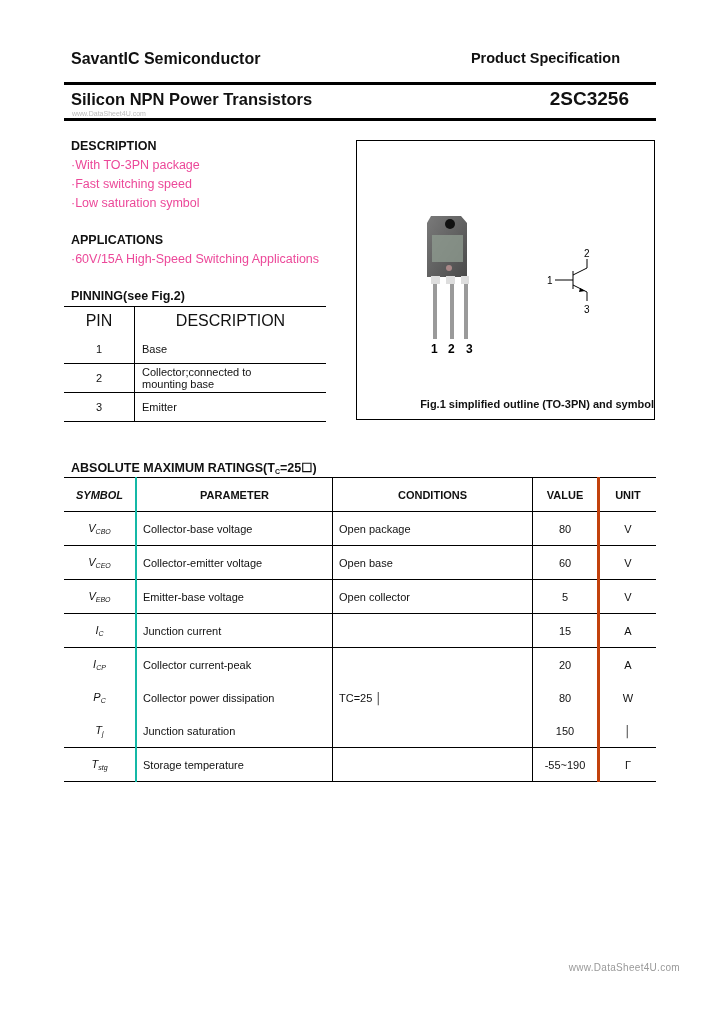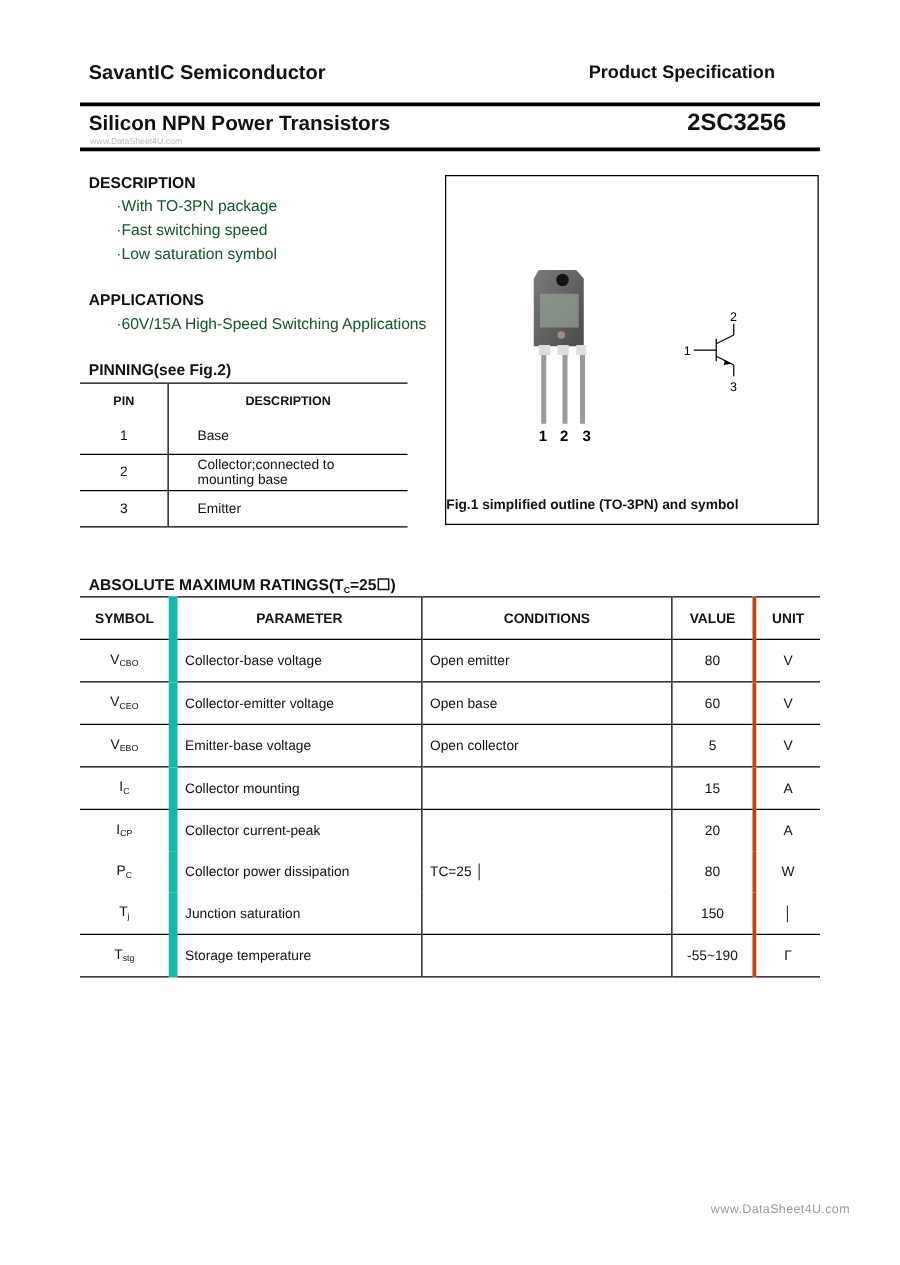--- a/index.html
+++ b/index.html
@@ -10,44 +10,44 @@
     .abs { position: absolute; }
     .hdr-left { left: 71px; top: 50px; font-size: 16px; font-weight: bold; }
     .hdr-right { right: 100px; top: 50px; font-size: 14.5px; font-weight: bold; }
     .rule1 { left: 64px; top: 82px; width: 592px; height: 3px; background: #000; }
     .title-left { left: 71px; top: 90px; font-size: 16.5px; font-weight: bold; }
     .title-right { right: 91px; top: 88px; font-size: 19px; font-weight: bold; }
     .rule2 { left: 64px; top: 118px; width: 592px; height: 3px; background: #000; }
     .wm-top { left: 72px; top: 110px; font-size: 7px; color: #bbb; }
 
     .sec-h { font-size: 12.5px; font-weight: bold; left: 71px; }
-    .bullet { font-size: 12.5px; left: 71px; color: #14532d; margin-left: 22px; }
+    .bullet { font-size: 12.5px; left: 71px; color: #ec4899; }
 
     table { border-collapse: collapse; }
     .pin-table { left: 64px; top: 306px; width: 262px; font-size: 11px; }
     .pin-table td, .pin-table th { padding: 0; height: 28px; }
-    .pin-table th { font-weight: bold; height: 28px; font-size: 10px; }
+    .pin-table th { font-weight: normal; height: 28px; font-size: 16px; }
     .pin-table .c1 { width: 70px; text-align: center; border-right: 1px solid #000; }
-    .pin-table .c2 { padding-left: 23px; text-align: left; }
+    .pin-table .c2 { padding-left: 7px; text-align: left; }
     .pin-table tr.top { border-top: 1px solid #000; }
     .pin-table tr.line { border-top: 1px solid #000; }
     .pin-table tr.last { border-bottom: 1px solid #000; }
     .pin-table th.c2 { text-align: center; padding-left: 0; }
 
     .fig { left: 356px; top: 140px; width: 299px; height: 280px; border: 1px solid #000; box-sizing: border-box; }
-    .fig-cap { left: 0; width: 100%; top: 257px; text-align: left; font-size: 11px; font-weight: bold; position: absolute; }
+    .fig-cap { left: 0; width: 100%; top: 257px; text-align: right; font-size: 11px; font-weight: bold; position: absolute; }
 
     .amr-title { left: 71px; top: 460px; font-size: 12.5px; font-weight: bold; }
     .amr-table { left: 64px; top: 477px; width: 592px; font-size: 11px; }
     .amr-table td, .amr-table th { height: 33px; padding: 0; }
     .amr-table th { font-weight: bold; font-size: 11px; }
     .amr-table tr.top { border-top: 1px solid #000; }
     .amr-table tr.line { border-top: 1px solid #000; }
     .amr-table tr.last { border-bottom: 1px solid #000; }
-    .amr-table .cs { width: 71px; text-align: center; border-right: 7px solid #14b8a6; }
+    .amr-table .cs { width: 71px; text-align: center; border-right: 2px solid #14b8a6; font-style: italic; }
     .amr-table .cp { width: 189px; text-align: left; padding-left: 6px; border-right: 1px solid #000; margin-left: 28px; }
     .amr-table .cc { width: 193px; text-align: left; padding-left: 6px; border-right: 1px solid #000; }
     .amr-table .cv { width: 64px; text-align: center; border-right: 3px solid #c2410c; }
     .amr-table .cu { text-align: center; }
     .amr-table th.cp, .amr-table th.cc { text-align: center; padding-left: 0; }
     .sub { font-size: 7px; vertical-align: -2px; }
     .wm-bot { right: 40px; top: 962px; font-size: 10px; color: #999; letter-spacing: 0.3px; }
   </style>
 </head>
 <body>
@@ -138,41 +138,41 @@
       <tr class="top">
     <th class="cs">SYMBOL</th>
     <th class="cp">PARAMETER</th>
     <th class="cc">CONDITIONS</th>
     <th class="cv">VALUE</th>
     <th class="cu">UNIT</th>
   </tr>
   <tr class="line">
     <td class="cs"><span>V</span><span class="sub">CBO</span></td>
     <td class="cp">Collector-base voltage</td>
-    <td class="cc">Open emitter</td>
+    <td class="cc">Open package</td>
     <td class="cv">80</td>
     <td class="cu">V</td>
   </tr>
   <tr class="line">
     <td class="cs"><span>V</span><span class="sub">CEO</span></td>
     <td class="cp">Collector-emitter voltage</td>
     <td class="cc">Open base</td>
     <td class="cv">60</td>
     <td class="cu">V</td>
   </tr>
   <tr class="line">
     <td class="cs"><span>V</span><span class="sub">EBO</span></td>
     <td class="cp">Emitter-base voltage</td>
     <td class="cc">Open collector</td>
     <td class="cv">5</td>
     <td class="cu">V</td>
   </tr>
   <tr class="line">
     <td class="cs"><span>I</span><span class="sub">C</span></td>
-    <td class="cp">Collector mounting</td>
+    <td class="cp">Junction current</td>
     <td class="cc"></td>
     <td class="cv">15</td>
     <td class="cu">A</td>
   </tr>
   <tr class="line">
     <td class="cs"><span>I</span><span class="sub">CP</span></td>
     <td class="cp">Collector current-peak</td>
     <td class="cc"></td>
     <td class="cv">20</td>
     <td class="cu">A</td>

